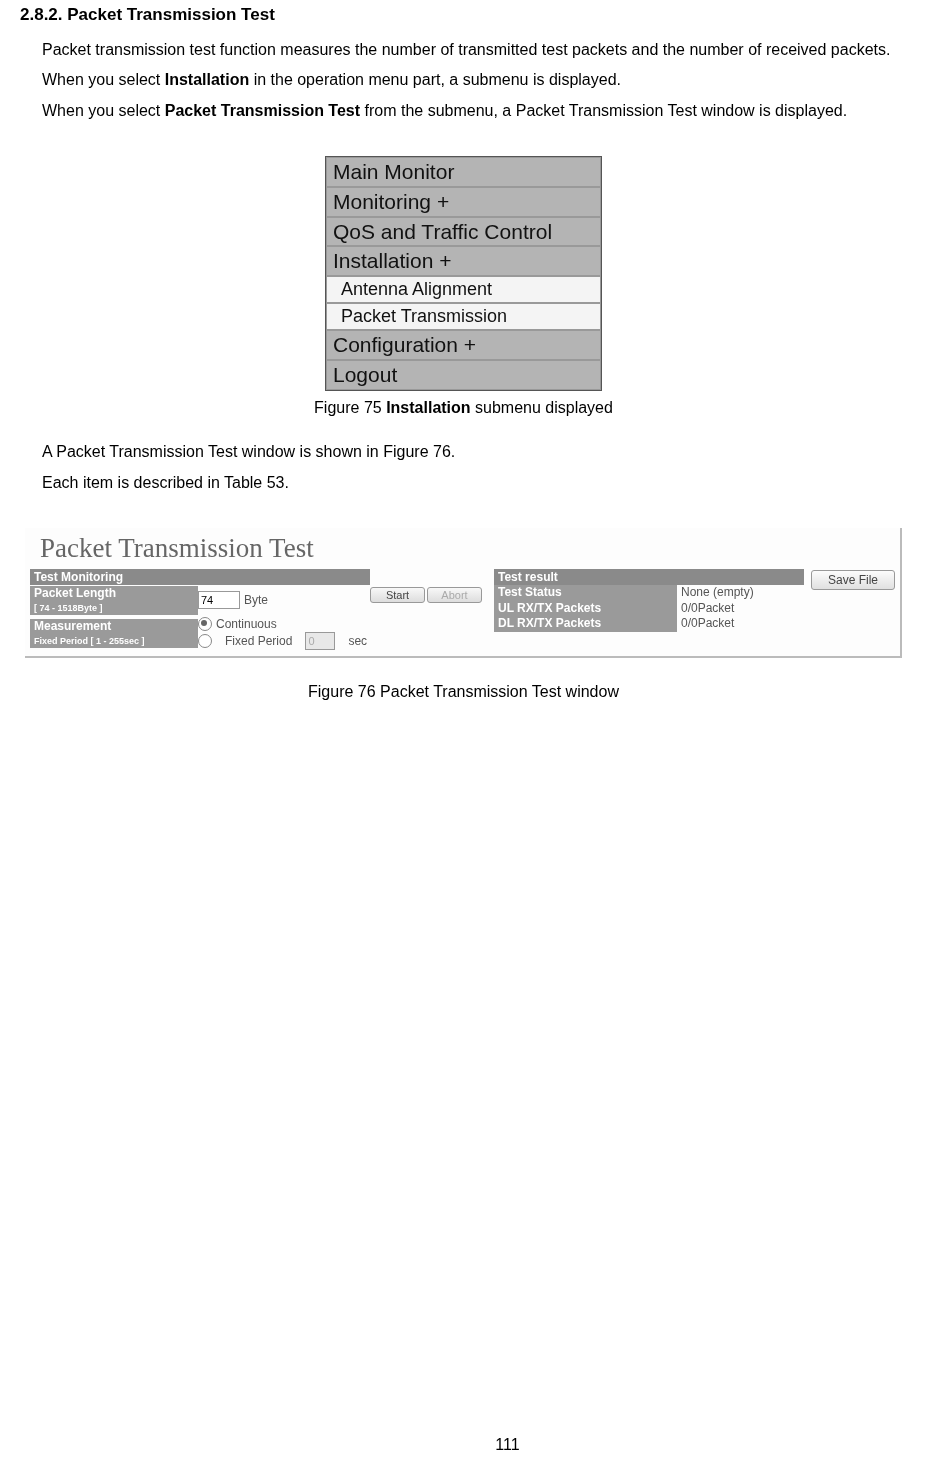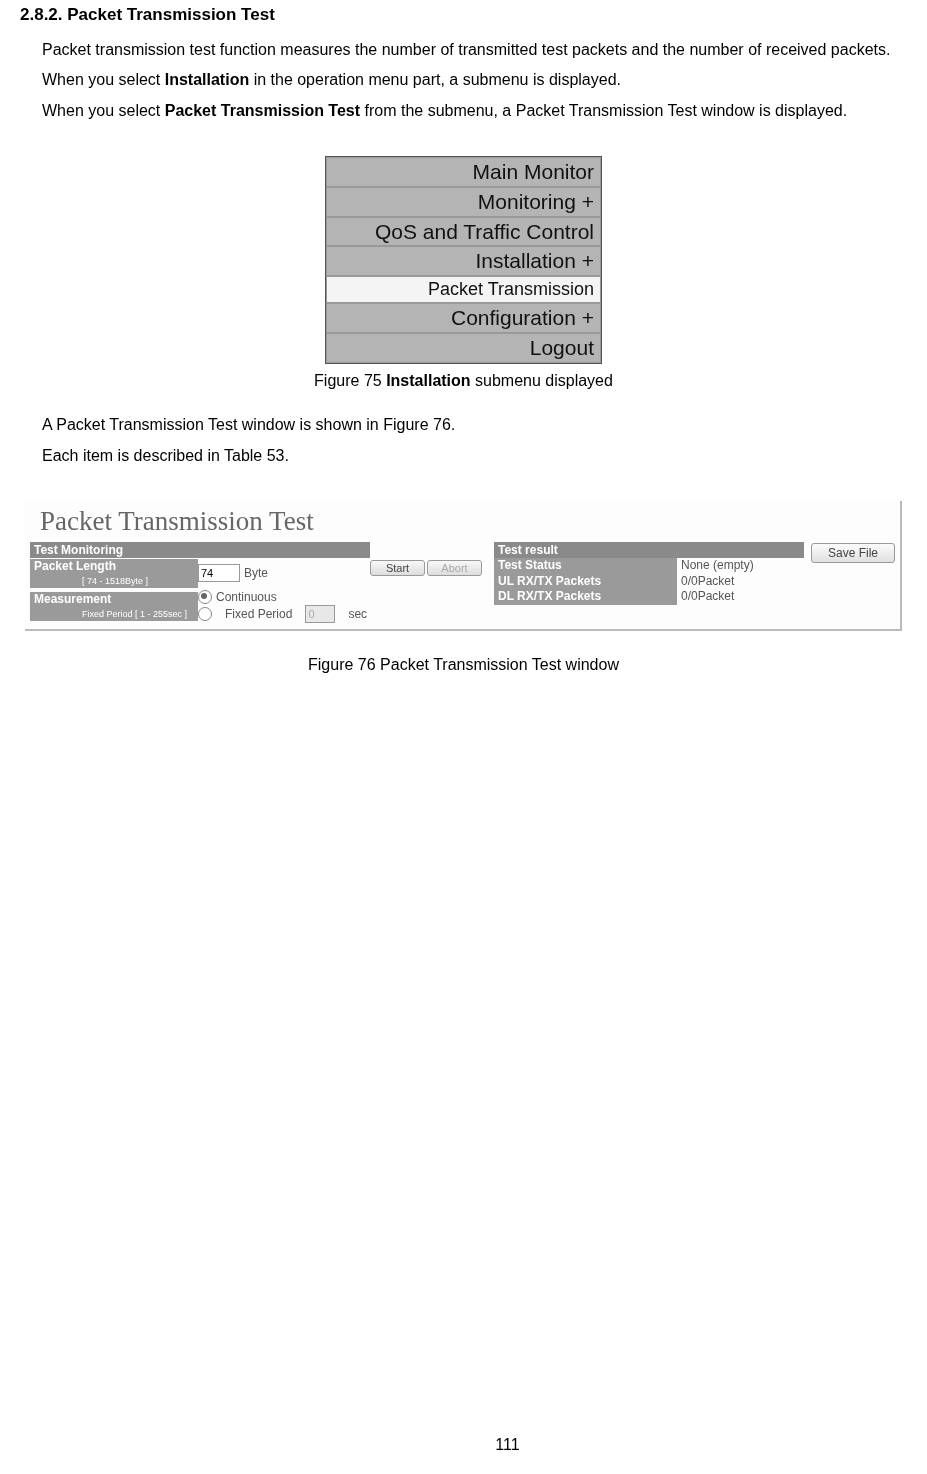--- a/index.html
+++ b/index.html
@@ -35,21 +35,20 @@
     }
     .menu-figure {
       display: flex;
       justify-content: center;
       margin: 30px 0 5px 0;
     }
     .menu-box {
       border: 1px solid #555;
       background: #f8f8f8;
       width: 275px;
-      text-align: right;
     }
     .menu-item {
       border: 1px solid #999;
       padding: 2px 6px;
       font-family: Arial, sans-serif;
       font-size: 21px;
       color: #111;
     }
     .menu-item.shaded {
       background: #b4b4b4;
@@ -102,23 +101,22 @@
       background: #9a9a9a;
       color: white;
       font-weight: bold;
       font-size: 12px;
       padding: 0 4px;
       width: 160px;
       line-height: 1.2;
     }
     .panel-sublabel {
       font-size: 9px;
-      font-weight: normal;
+      font-weight: bold;
       color: white;
-      margin-left: 48px;
     }
     .panel-value-area {
       flex: 1;
       display: flex;
       align-items: center;
       gap: 4px;
       color: #555;
       font-size: 12px;
     }
     .small-input {
@@ -238,20 +236,21 @@
   <p class="indent">
     <span>When you select </span><span class="bold">Packet Transmission Test</span><span> from the submenu, a Packet Transmission Test window is displayed.</span>
   </p>
 
   <div class="menu-figure">
     <div class="menu-box">
       <div class="menu-item shaded">Main Monitor</div>
       <div class="menu-item shaded">Monitoring +</div>
       <div class="menu-item shaded tall">QoS and Traffic Control</div>
       <div class="menu-item shaded">Installation +</div>
+      <div class="menu-item sub">Antenna Alignment</div>
       <div class="menu-item sub">Packet Transmission</div>
       <div class="menu-item shaded">Configuration +</div>
       <div class="menu-item shaded">Logout</div>
     </div>
   </div>
 
   <div class="caption">
     <span>Figure 75 </span><span class="bold">Installation</span><span> submenu displayed</span>
   </div>
 

